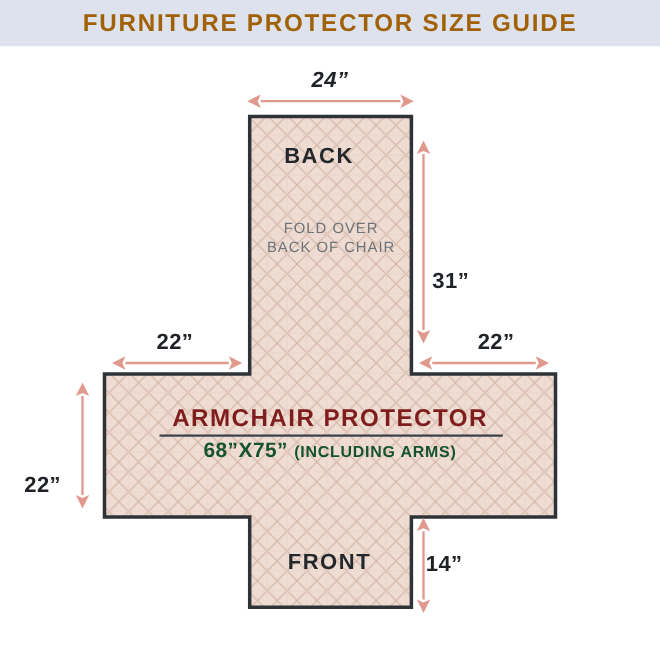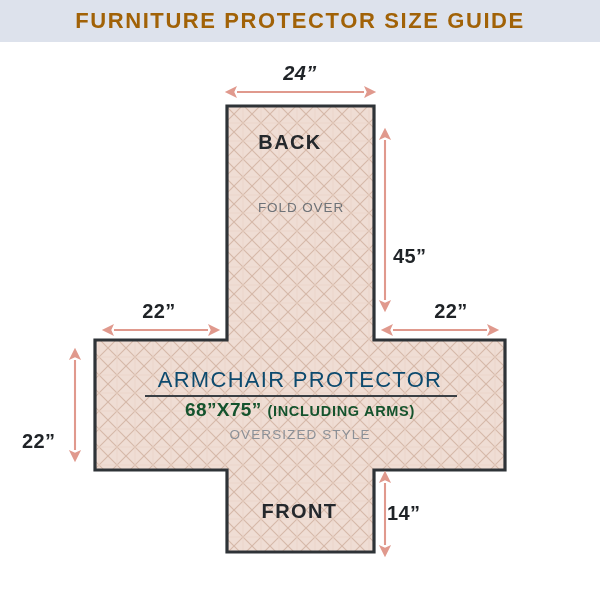--- a/index.html
+++ b/index.html
@@ -79,23 +79,23 @@
     line-height: 17px;
     color: #6e7378;
     margin-top: 40px;
   }
 
   #label-armchair {
     left: 95px;
     top: 325px;
     width: 410px;
     font-size: 22px;
-    font-weight: normal;
+    font-weight: bold;
     letter-spacing: 1.3px;
-    color: #0c4a6e;
+    color: #7f1d1d;
   }
   #armchair-rule {
     position: absolute;
     left: 145px;
     top: 353px;
     width: 312px;
     height: 1.6px;
     background: #3a3f44;
   }
   #label-size-line {
@@ -211,37 +211,37 @@
 
     <g>
       <line x1="385" y1="441" x2="385" y2="503" stroke="#e0998d" stroke-width="2.1" marker-start="url(#arrowStart)" marker-end="url(#arrowEnd)"></line>
     </g>
   </svg>
 
   <div class="lbl" id="label-back">BACK</div>
 
   <div class="lbl" id="label-back-sub">
     <span>FOLD OVER</span><br>
+    <span>BACK OF CHAIR</span>
   </div>
 
   <div class="lbl" id="label-armchair">ARMCHAIR PROTECTOR</div>
 
   <div id="armchair-rule"></div>
 
   <div class="lbl" id="label-size-line">
     <span>68”X75”</span><span>&nbsp;</span><span class="inc">(INCLUDING ARMS)</span>
   </div>
 
-  <div class="lbl" id="label-oversized">OVERSIZED STYLE</div>
 
   <div class="lbl" id="label-front">FRONT</div>
 
   <div class="dim" id="dim-24">24”</div>
 
-  <div class="dim" id="dim-39">45”</div>
+  <div class="dim" id="dim-39">31”</div>
 
   <div class="dim" id="dim-22-left">22”</div>
 
   <div class="dim" id="dim-22-right">22”</div>
 
   <div class="dim" id="dim-22-side">22”</div>
 
   <div class="dim" id="dim-14">14”</div>
 
 </div>

